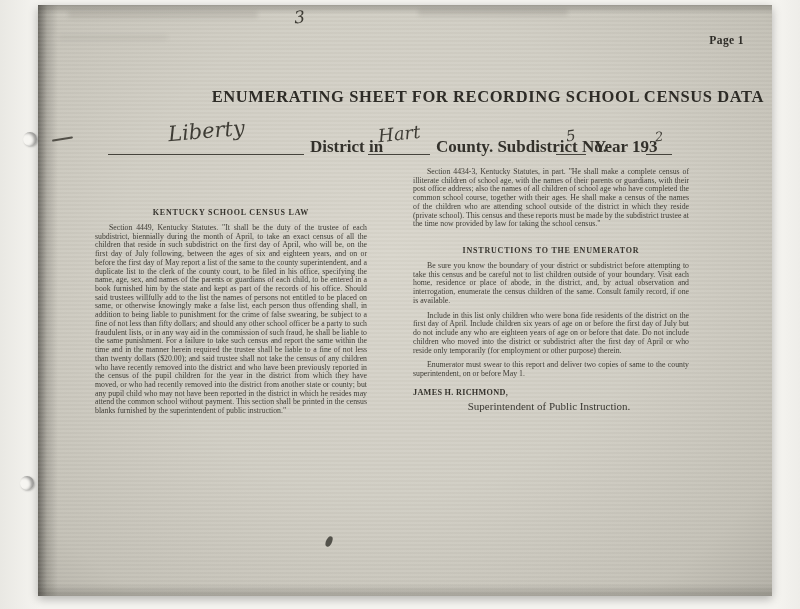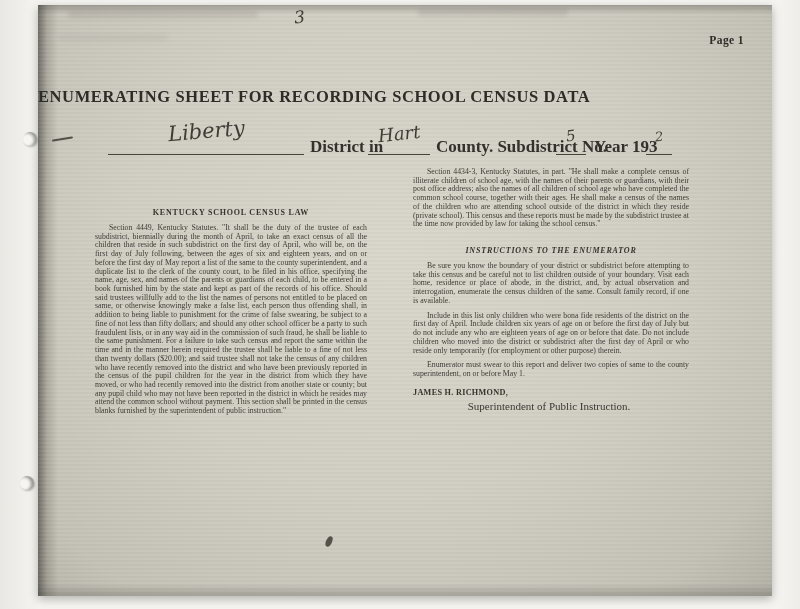--- a/index.html
+++ b/index.html
@@ -59,21 +59,21 @@
   
   .page-number {
     position:absolute; top:29px; right:28px;
     font-size:11.5px; font-weight:bold; color:#2e2c27; letter-spacing:0.4px;
   }
   .hand { font-style:italic; color:#3e3c35; font-family:"DejaVu Serif", serif; }
   .sheet-number {
     position:absolute; left:256px; top:2px; font-size:17px; transform:rotate(-6deg);
   }
   .title {
-    position:absolute; top:82px; left:0; right:8px; text-align:left;
+    position:absolute; top:82px; left:0; right:8px; text-align:right;
     font-size:16.5px; font-weight:bold; letter-spacing:0.6px; color:#2e2c27;
   }
 
   
   .form-line { position:absolute; top:116px; left:0; right:0; height:44px; }
   .form-label { position:absolute; top:16px; font-size:17px; font-weight:bold; color:#33312b; }
   .blank { position:absolute; border-bottom:1.3px solid #45433c; text-align:center; }
   .blank-district { left:70px;  width:196px; height:36px; top:-2px; }
   .blank-district .hand { font-size:21px; display:inline-block; transform:rotate(-5deg); }
   .label-district { left:272px; }
@@ -95,21 +95,21 @@
   .col-left  { width:272px;margin-top:40px; }
   .col-right { width:276px; }
   .col-heading {
     text-align:center; font-size:8px; font-weight:bold; letter-spacing:0.8px;
     color:#36342e; margin-bottom:7px;
   }
   .col p {
     font-size:7.8px; line-height:1.12; text-align:justify;
     text-indent:14px; margin-bottom:6px;
   }
-  .instructions-heading { margin:17px 0 7px 0;font-style:italic; }
+  .instructions-heading { margin:17px 0 7px 0; }
   .signature { margin-top:9px; }
   .sig-name  { text-align:left; padding-right:46px; font-size:8.2px; font-weight:bold; letter-spacing:0.3px; color:#35332d; }
   .sig-title { text-align:center; padding-right:4px; font-size:11px; margin-top:3px; color:#3a3832; }
 </style>
 </head>
 <body>
 
 <div class="scan">
 
   <div class="paper">

